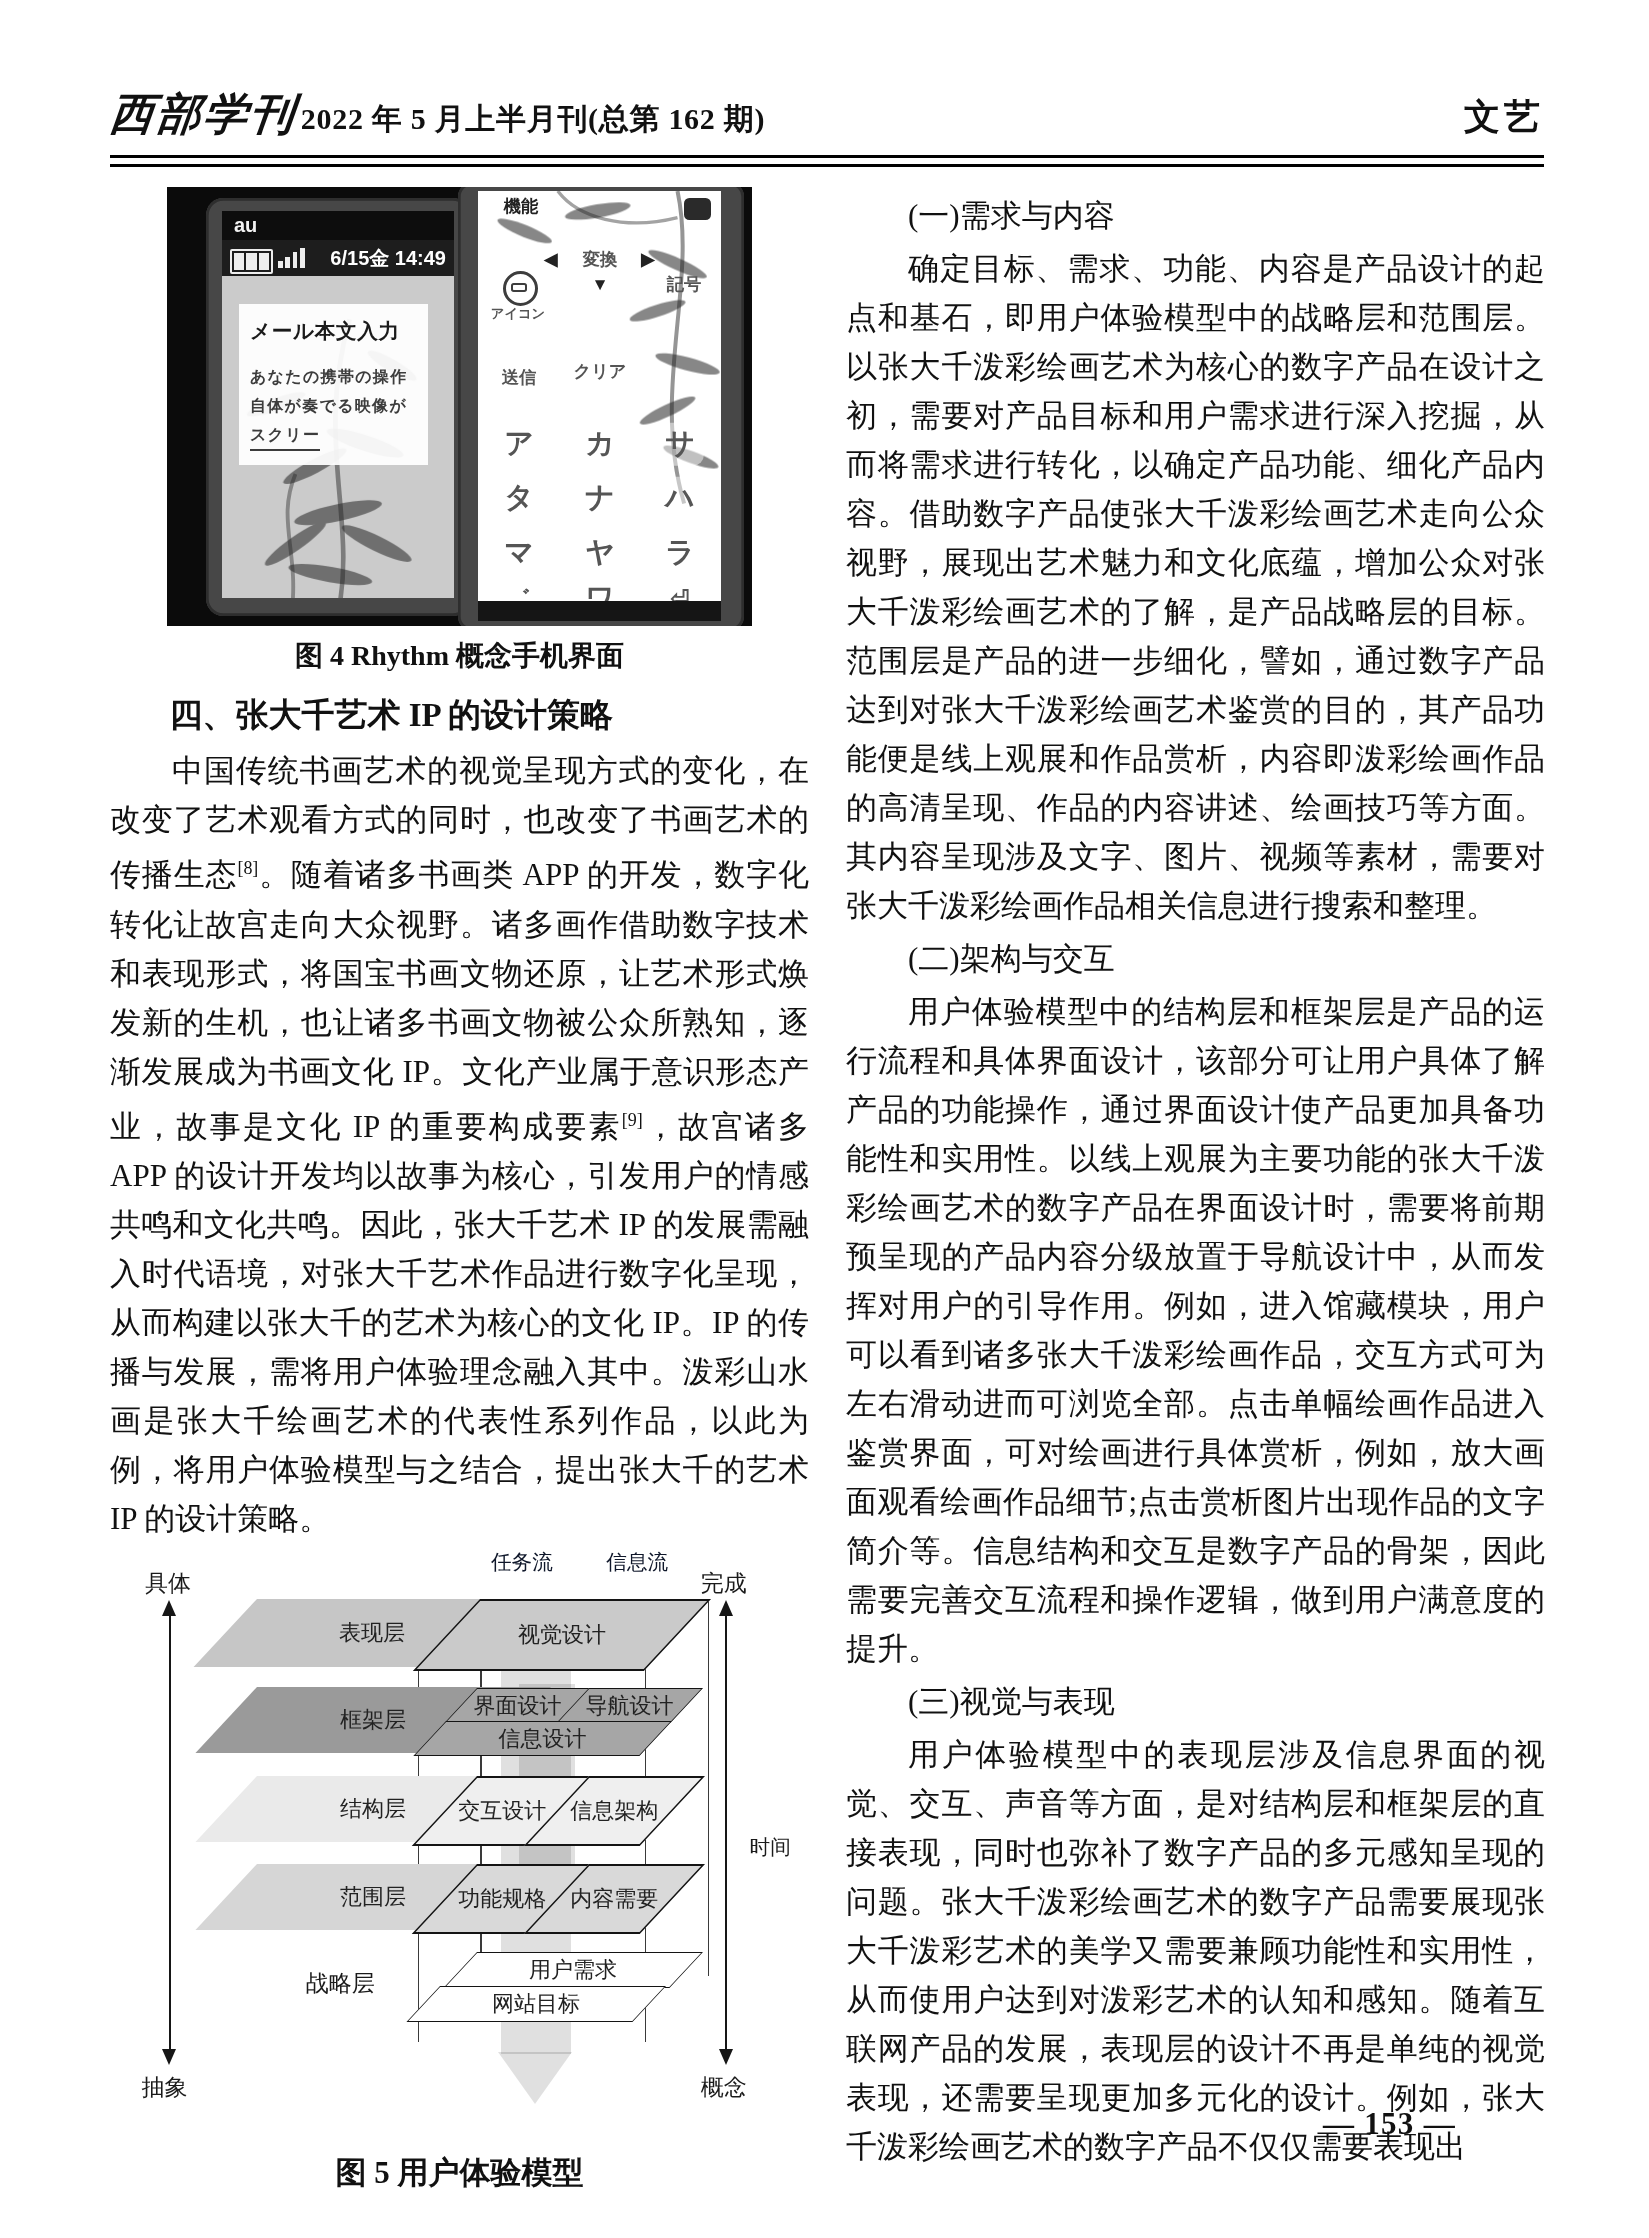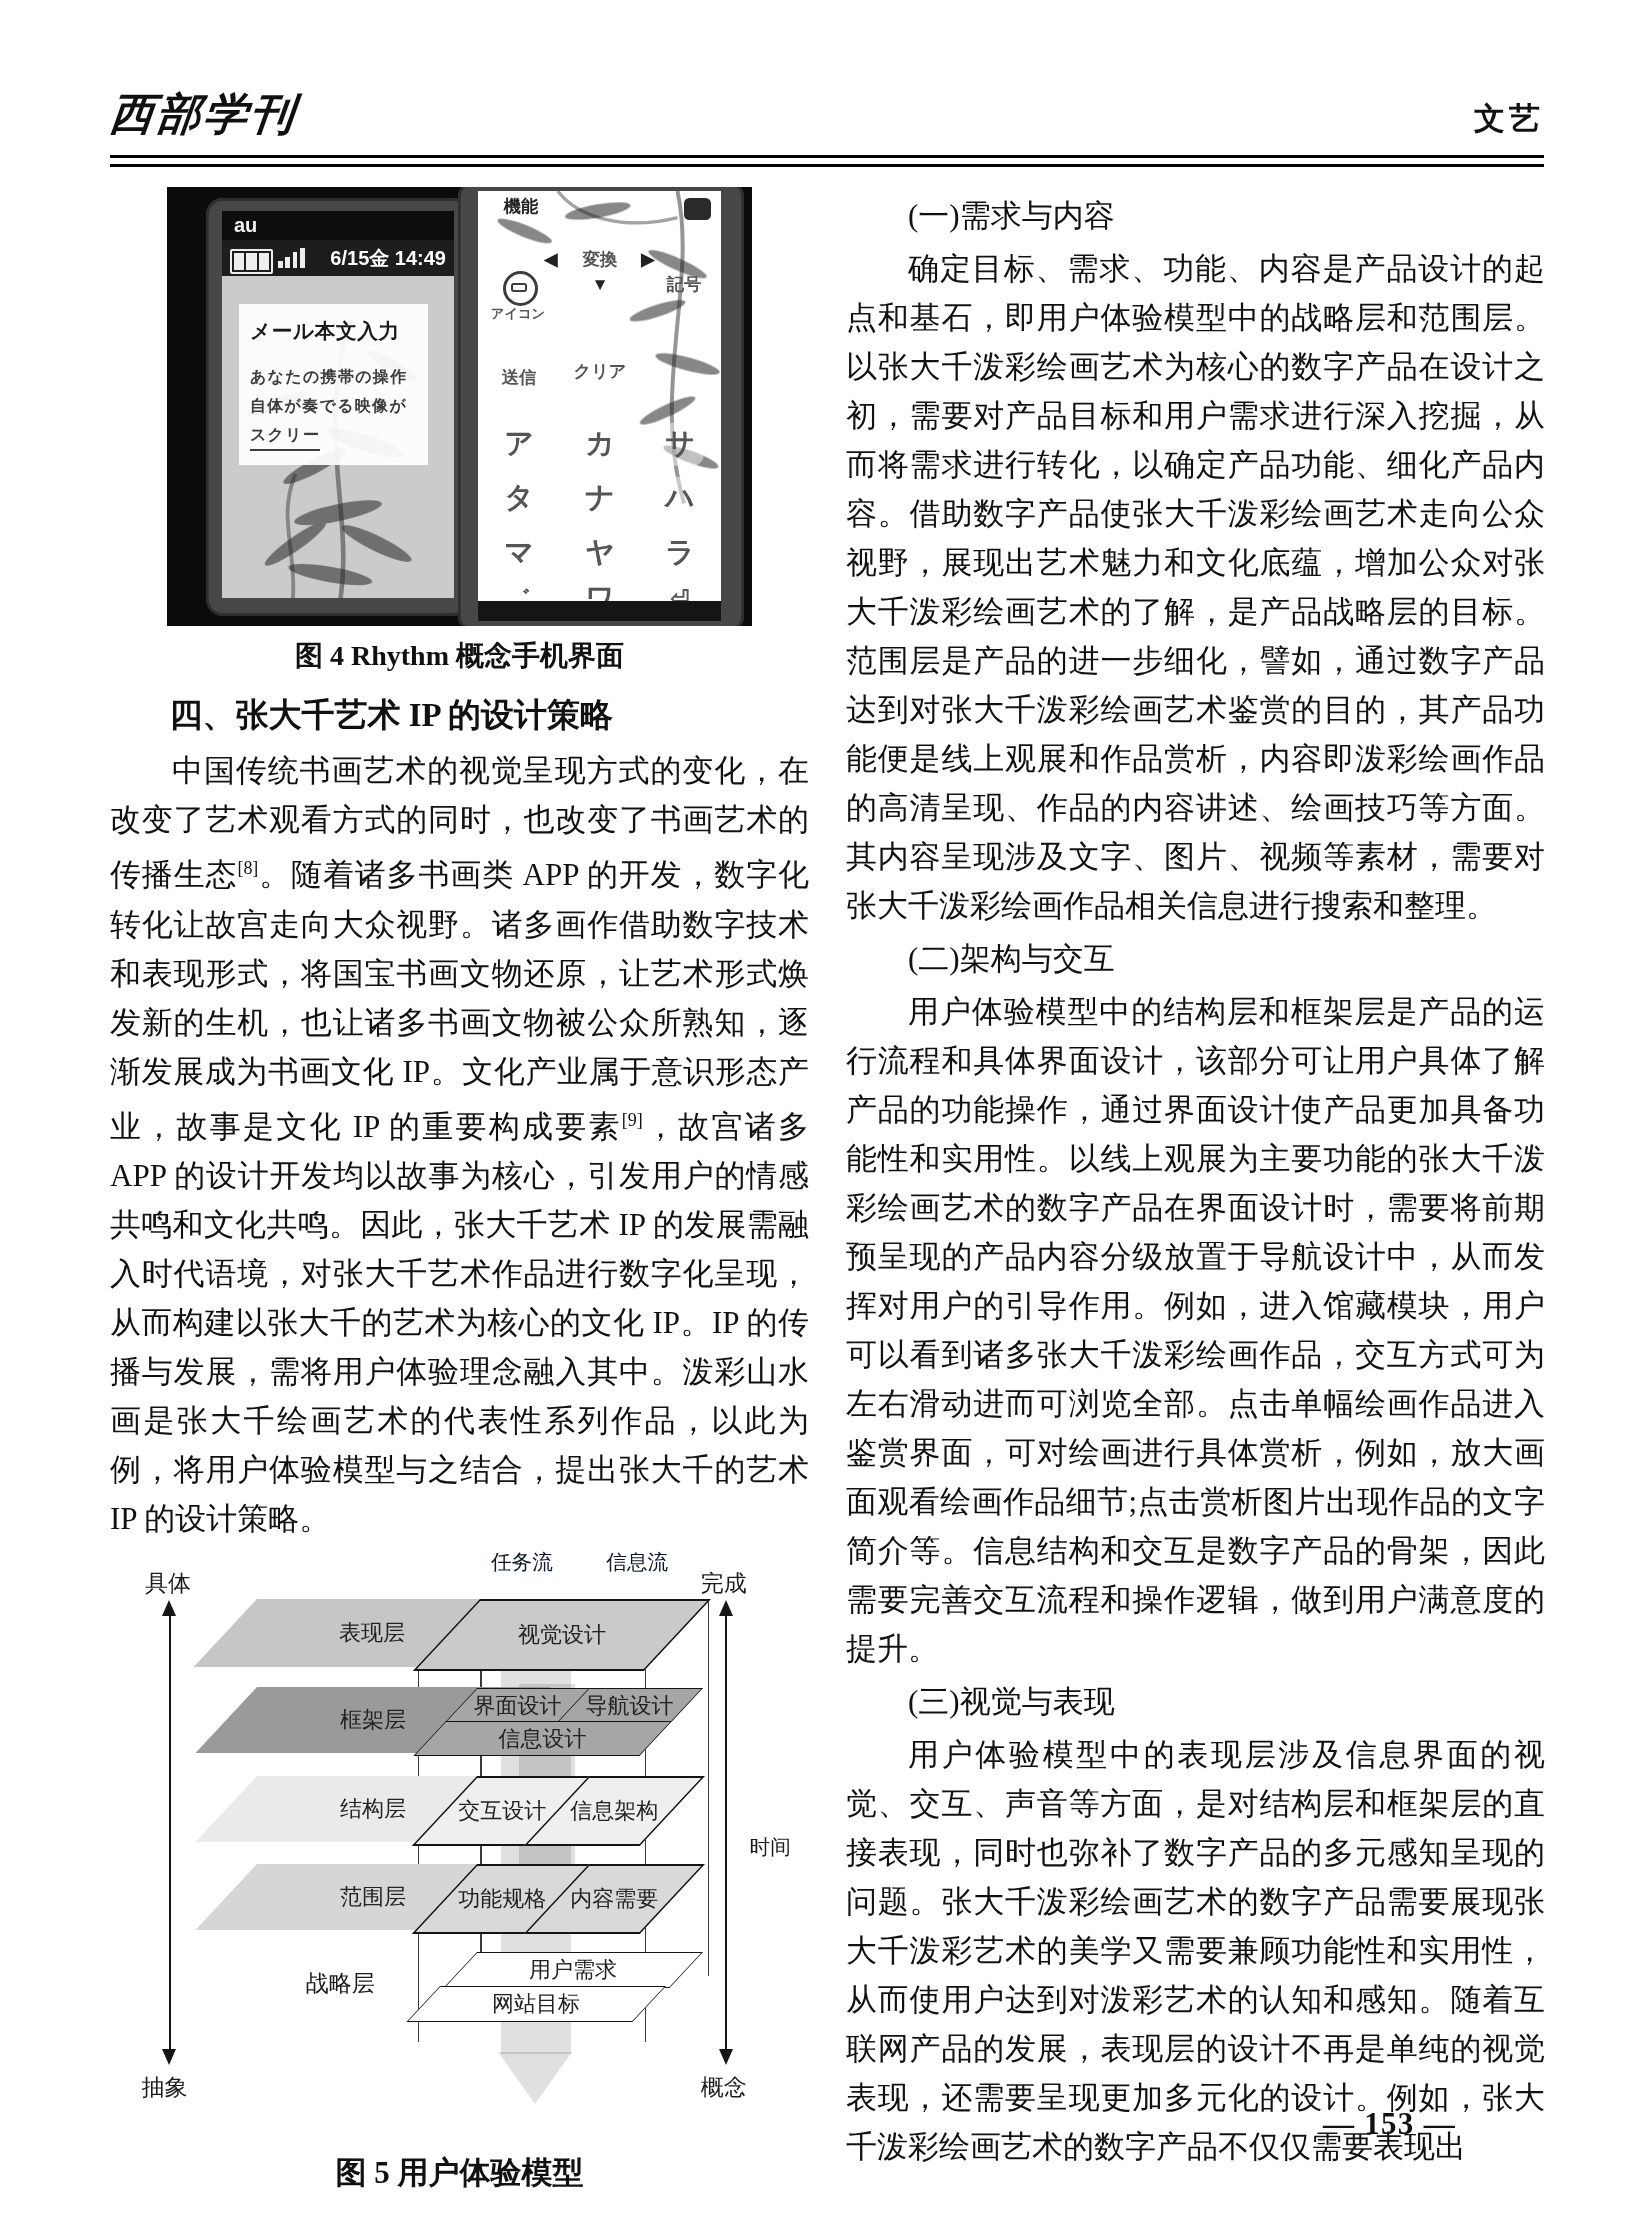--- a/index.html
+++ b/index.html
@@ -5,21 +5,21 @@
   html,body{margin:0;padding:0;background:#e8e8e8;}
   .page{
     position:relative;width:1650px;height:2239px;background:#ffffff;
     font-family:"Liberation Serif",serif;color:#111;overflow:hidden;
   }
   
   .header{position:absolute;top:85px;left:110px;right:106px;}
   .header-row{display:flex;align-items:baseline;}
   .logo{font-size:44px;font-weight:900;font-style:italic;letter-spacing:2.7px;transform:skewX(-6deg);}
   .issue{font-size:30px;font-weight:bold;margin-left:4px;letter-spacing:0.7px;}
-  .section-label{margin-left:auto;font-size:31px;font-weight:bold;letter-spacing:4px;}
+  .section-label{margin-left:auto;font-size:36px;font-weight:bold;letter-spacing:4px;}
   .rule{margin-top:10.6px;height:6px;border-top:3.3px solid #000;border-bottom:3.3px solid #000;}
   
   .main{position:absolute;top:187px;left:110px;right:105px;display:flex;gap:37px;}
   .col{flex:1;min-width:0;}
   .body-text{font-size:31px;line-height:49px;text-align:justify;margin:0;}
   .indent{text-indent:2em;}
   sup.ref{font-size:0.58em;}
   .sec-heading{font-size:33px;font-weight:bold;line-height:57px;text-indent:1.8em;margin:4px 0 2.7px 0;}
   .sub-heading{font-size:31px;line-height:57px;text-indent:2em;margin:0;font-weight:500;}
   .fig-caption{text-align:center;font-size:28px;font-weight:bold;margin:10.6px 0 12px 0;}
@@ -79,20 +79,21 @@
   .page-num{position:absolute;top:2106px;right:194px;font-size:31px;font-weight:bold;letter-spacing:1.3px;}
 </style>
 </head>
 <body>
 
 <div class="page">
 
   <div class="header">
     <div class="header-row">
       <span class="logo">西部学刊</span>
+      <span class="issue">2022 年 5 月上半月刊(总第 162 期)</span>
       <span class="section-label">文艺</span>
     </div>
     <div class="rule"></div>
   </div>
 
   <div class="main">
 
     <div class="col">
 
       <div class="fig4">

